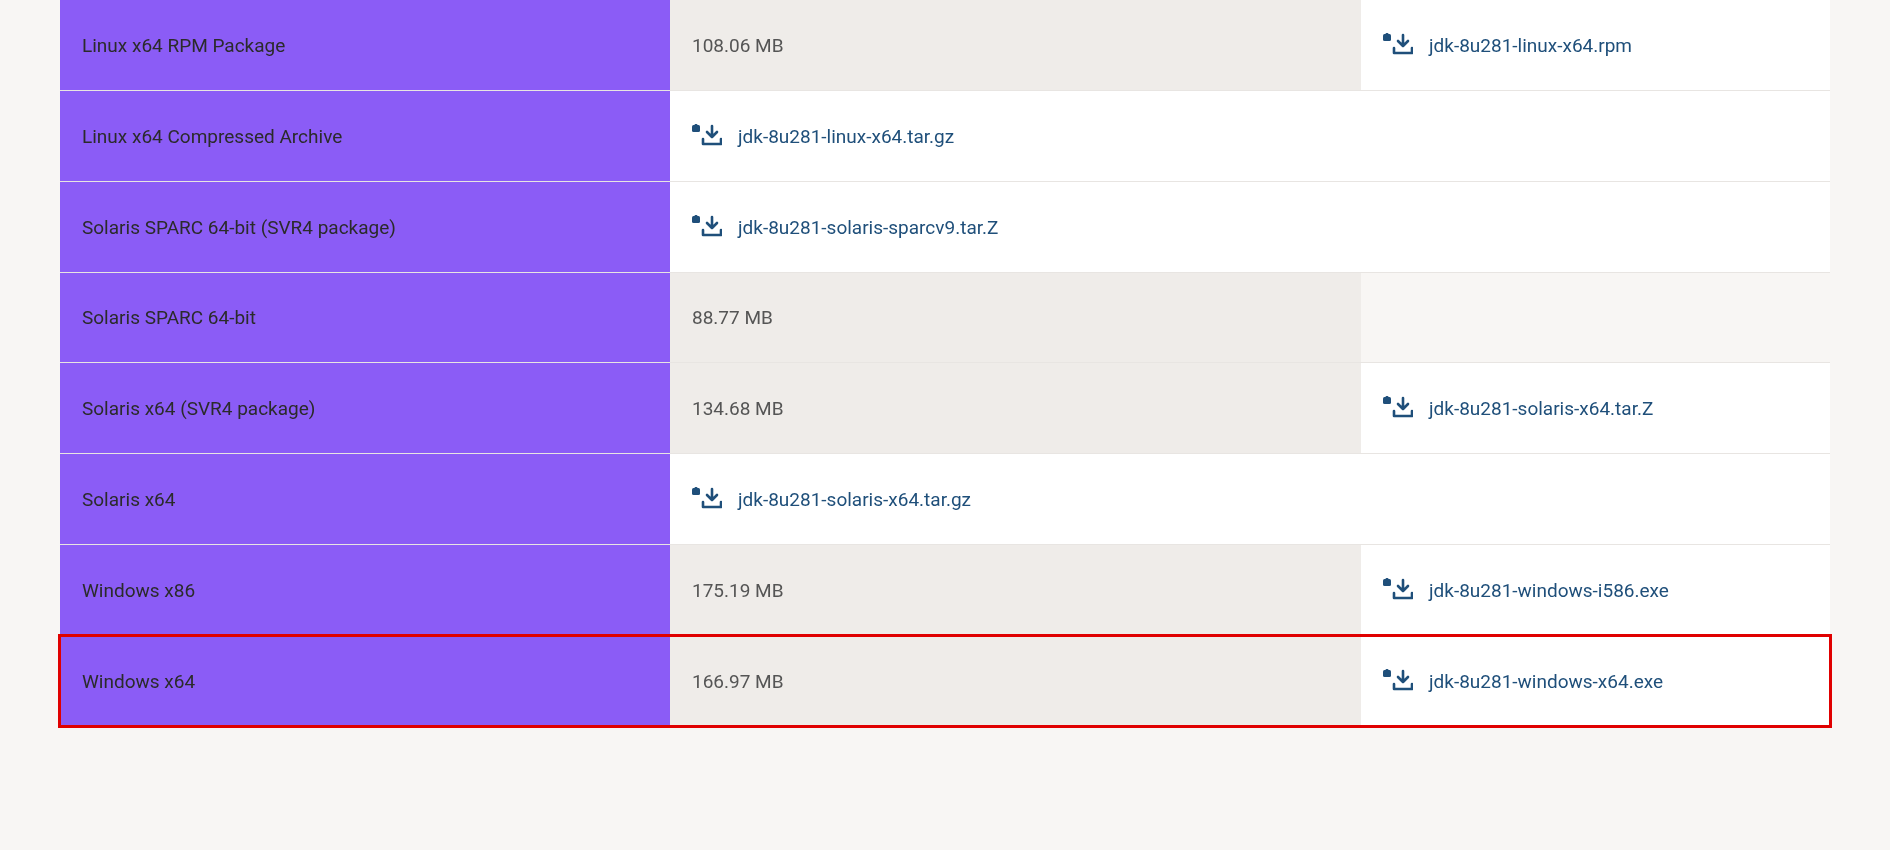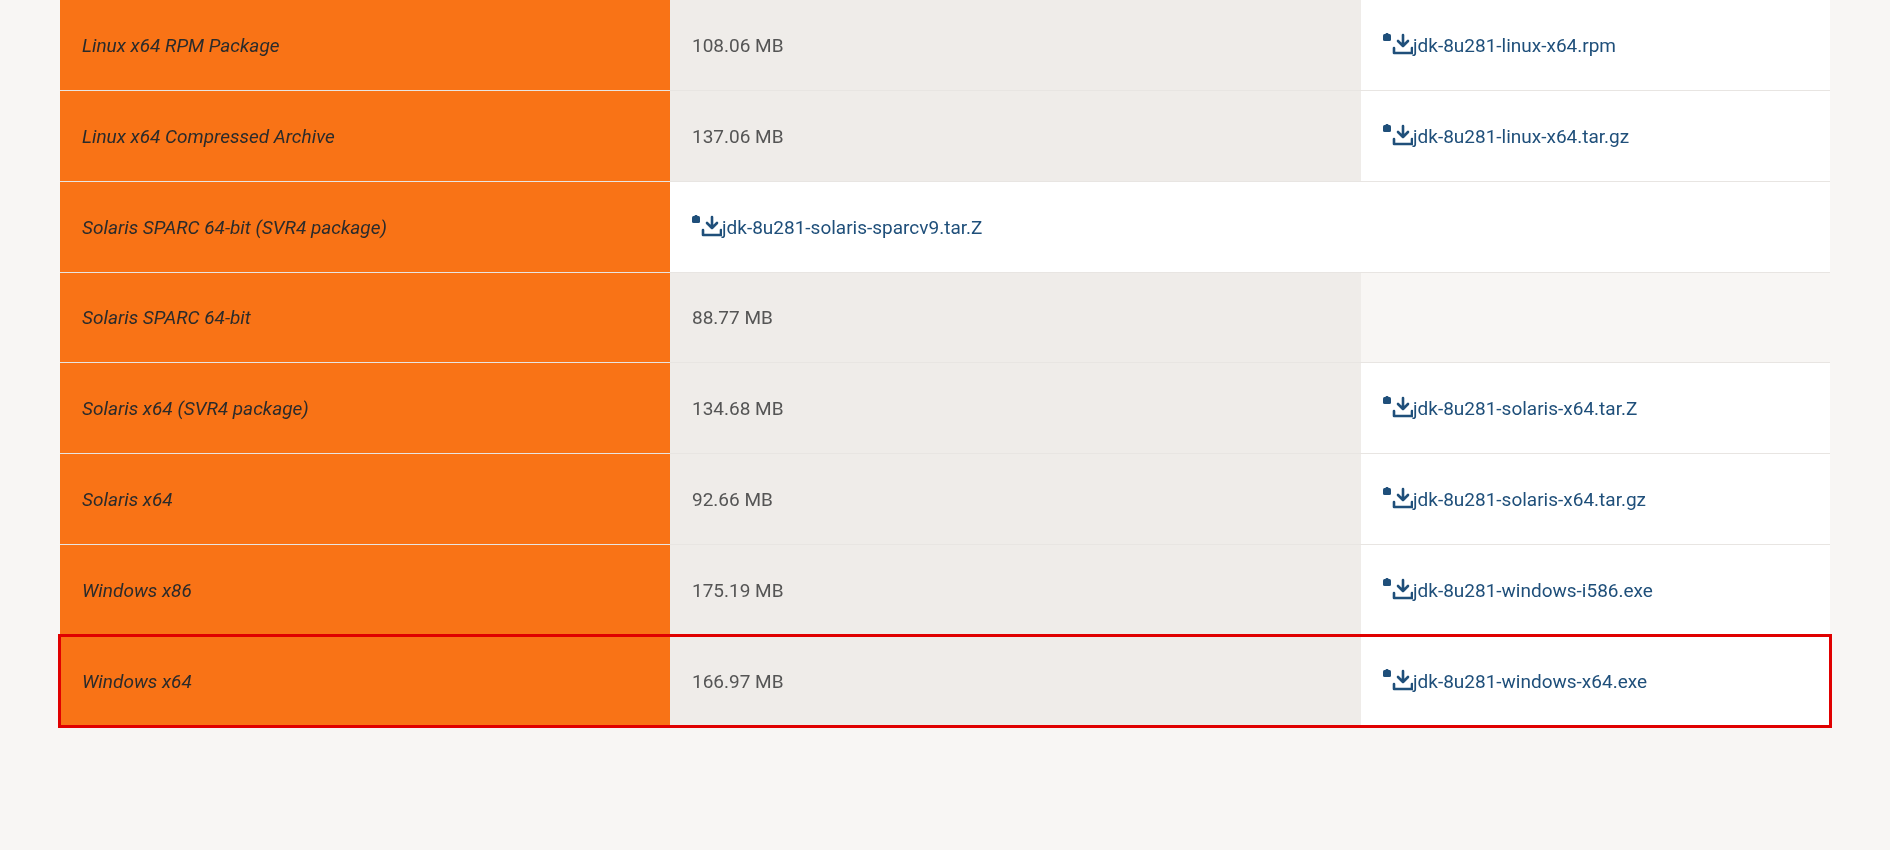--- a/index.html
+++ b/index.html
@@ -24,38 +24,38 @@
       border-bottom: none;
     }
     .cell {
       padding: 33px 22px;
       font-size: 19px;
       display: flex;
       align-items: center;
     }
     .col-product {
       width: 610px;
-      background: #f97316;
+      background: #8b5cf6;
       color: #2b2b2b;
       font-weight: 400;
-      font-style: italic;
     }
     .col-size {
       width: 691px;
       background: #efece9;
       color: #555;
       font-weight: 400;
     }
     .col-download {
       flex: 1;
       background: #ffffff;
     }
     .download-link {
       display: inline-flex;
       align-items: center;
+      gap: 16px;
       color: #1f4f7a;
       text-decoration: none;
       font-size: 19px;
     }
     .dl-icon {
       flex-shrink: 0;
       width: 30px;
       height: 24px;
       position: relative;
       display: inline-block;
@@ -78,21 +78,20 @@
     <path d="M20 2 L20 13 M20 13 L15 8 M20 13 L25 8" stroke="#1f4f7a" stroke-width="2.6" stroke-linecap="round" stroke-linejoin="round" fill="none"></path>
     <path d="M11 15 L11 20 L29 20 L29 15" stroke="#1f4f7a" stroke-width="2.6" stroke-linecap="round" stroke-linejoin="round" fill="none"></path>
   </svg>
           </span>
           <span>jdk-8u281-linux-x64.rpm</span>
         </a>
       </div>
     </div>
     <div class="row">
       <div class="cell col-product">Linux x64 Compressed Archive</div>
-      <div class="cell col-size">137.06 MB</div>
       <div class="cell col-download">
         <a class="download-link" href="#">
           <span class="dl-icon">
             <svg width="30" height="24" viewBox="0 0 30 24" fill="none">
     <rect x="0" y="1" width="8" height="7" rx="1.5" fill="#1f4f7a"></rect>
     <rect x="2.5" y="0" width="3" height="2" rx="1" fill="#1f4f7a"></rect>
     <path d="M20 2 L20 13 M20 13 L15 8 M20 13 L25 8" stroke="#1f4f7a" stroke-width="2.6" stroke-linecap="round" stroke-linejoin="round" fill="none"></path>
     <path d="M11 15 L11 20 L29 20 L29 15" stroke="#1f4f7a" stroke-width="2.6" stroke-linecap="round" stroke-linejoin="round" fill="none"></path>
   </svg>
           </span>
@@ -132,21 +131,20 @@
     <path d="M20 2 L20 13 M20 13 L15 8 M20 13 L25 8" stroke="#1f4f7a" stroke-width="2.6" stroke-linecap="round" stroke-linejoin="round" fill="none"></path>
     <path d="M11 15 L11 20 L29 20 L29 15" stroke="#1f4f7a" stroke-width="2.6" stroke-linecap="round" stroke-linejoin="round" fill="none"></path>
   </svg>
           </span>
           <span>jdk-8u281-solaris-x64.tar.Z</span>
         </a>
       </div>
     </div>
     <div class="row">
       <div class="cell col-product">Solaris x64</div>
-      <div class="cell col-size">92.66 MB</div>
       <div class="cell col-download">
         <a class="download-link" href="#">
           <span class="dl-icon">
             <svg width="30" height="24" viewBox="0 0 30 24" fill="none">
     <rect x="0" y="1" width="8" height="7" rx="1.5" fill="#1f4f7a"></rect>
     <rect x="2.5" y="0" width="3" height="2" rx="1" fill="#1f4f7a"></rect>
     <path d="M20 2 L20 13 M20 13 L15 8 M20 13 L25 8" stroke="#1f4f7a" stroke-width="2.6" stroke-linecap="round" stroke-linejoin="round" fill="none"></path>
     <path d="M11 15 L11 20 L29 20 L29 15" stroke="#1f4f7a" stroke-width="2.6" stroke-linecap="round" stroke-linejoin="round" fill="none"></path>
   </svg>
           </span>

